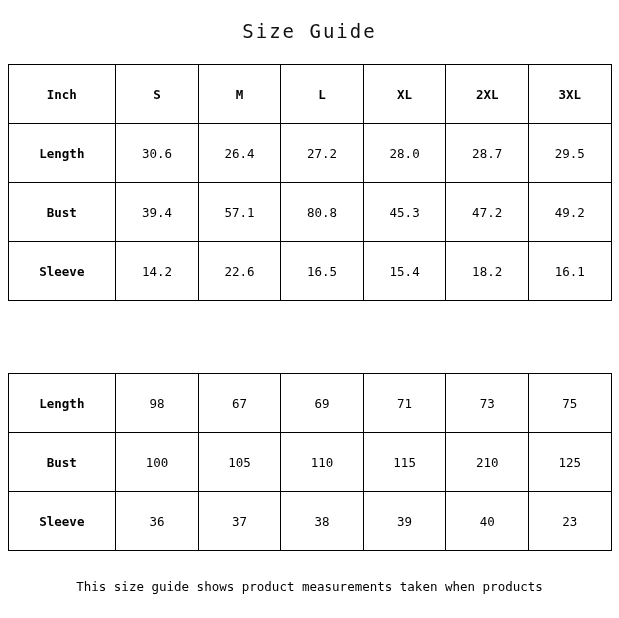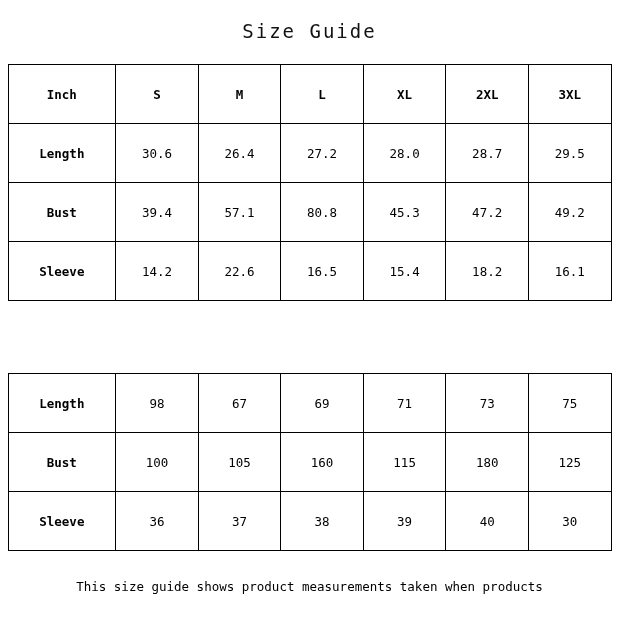--- a/index.html
+++ b/index.html
@@ -152,33 +152,33 @@
         <td>67</td>
         <td>69</td>
         <td>71</td>
         <td>73</td>
         <td>75</td>
       </tr>
       <tr>
         <td class="rowlabel">Bust</td>
         <td>100</td>
         <td>105</td>
-        <td>160</td>
+        <td>110</td>
         <td>115</td>
-        <td>180</td>
+        <td>210</td>
         <td>125</td>
       </tr>
       <tr>
         <td class="rowlabel">Sleeve</td>
         <td>36</td>
         <td>37</td>
         <td>38</td>
         <td>39</td>
         <td>40</td>
-        <td>30</td>
+        <td>23</td>
       </tr>
     </tbody>
   </table>
 
   <div class="footnote">
     <span class="ln">This size guide shows product measurements taken when products</span>
 
   </div>
 
 </div>

